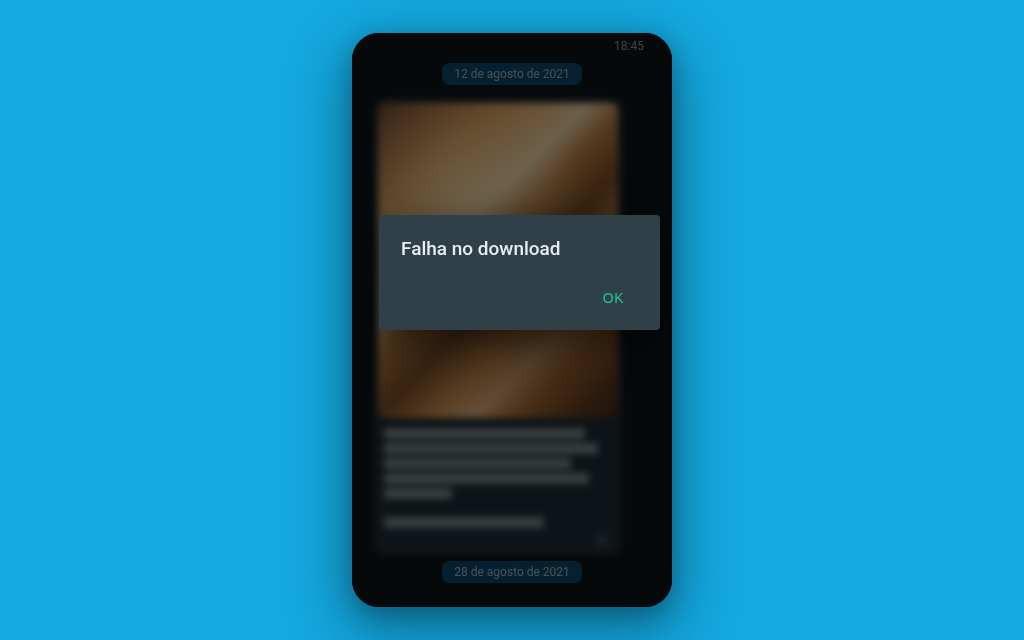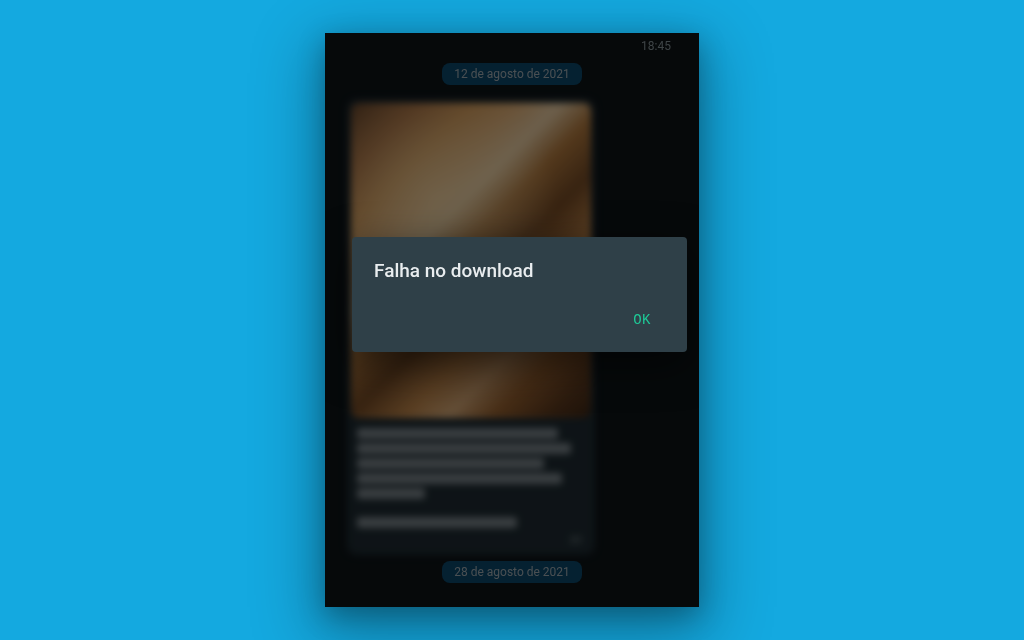--- a/index.html
+++ b/index.html
@@ -7,26 +7,27 @@
       width: 1024px;
       height: 640px;
       background: #14a9e0;
       display: flex;
       align-items: center;
       justify-content: center;
       font-family: Roboto, "Helvetica Neue", Arial, sans-serif;
       overflow: hidden;
     }
     .phone-frame {
-      width: 374px;
+      width: 320px;
       height: 574px;
       background: #0e1518;
       position: relative;
       box-shadow: 0 20px 60px 10px rgba(0,0,0,0.30), 0 8px 25px rgba(0,0,0,0.25);
       overflow: hidden;
+      border-radius: 27px;
     }
     .chat-bg {
       position: absolute;
       inset: 0;
       background: #0e1518;
       filter: blur(0);
       display: flex;
       flex-direction: column;
     }
     .dim-overlay {
@@ -103,21 +104,21 @@
       display:flex;
       justify-content:center;
       margin-top:0;
       filter: blur(0.6px);
     }
     
     .dialog {
       position: absolute;
       left: 27px;
       right: 12px;
-      top: 204px;
+      top: 182px;
       background: #2f4048;
       border-radius: 4px;
       z-index: 10;
       box-shadow: 0 12px 40px rgba(0,0,0,0.55);
       padding: 22px 22px 8px 22px;
     }
     .dialog-title {
       color: #e9edef;
       font-size: 19px;
       font-weight: 500;
@@ -147,21 +148,20 @@
     }
     .dialog-ok {
       background: transparent;
       border: none;
       color: #1ec997;
       font-size: 14px;
       font-weight: 500;
       padding: 10px 14px;
       cursor: pointer;
       letter-spacing: 0.5px;
-      font-family: Liberation Mono, monospace;
     }
   </style>
 </head>
 <body>
 
 <div class="phone-frame">
 
   <div class="chat-bg">
     <div class="time-top">18:45</div>
     <div class="date-chip-row">

